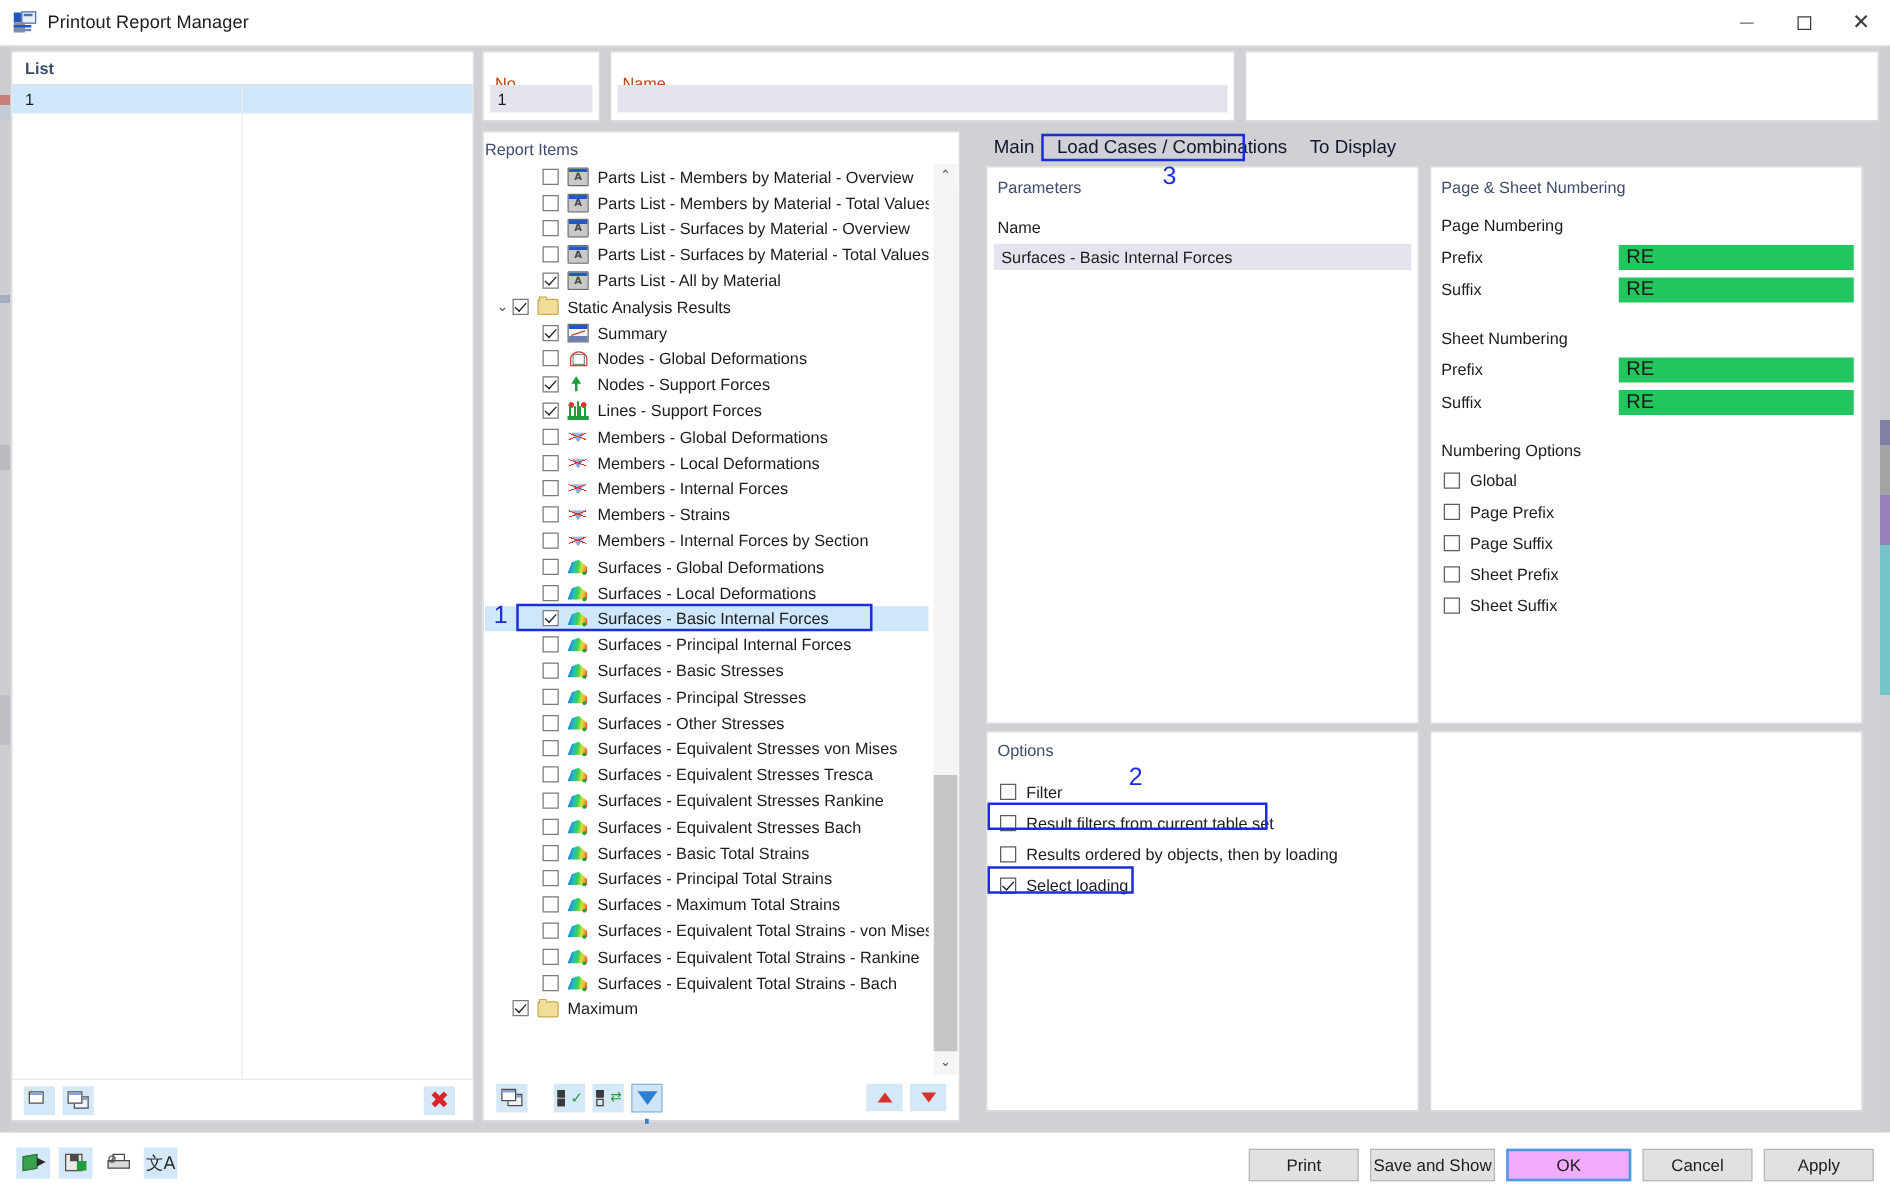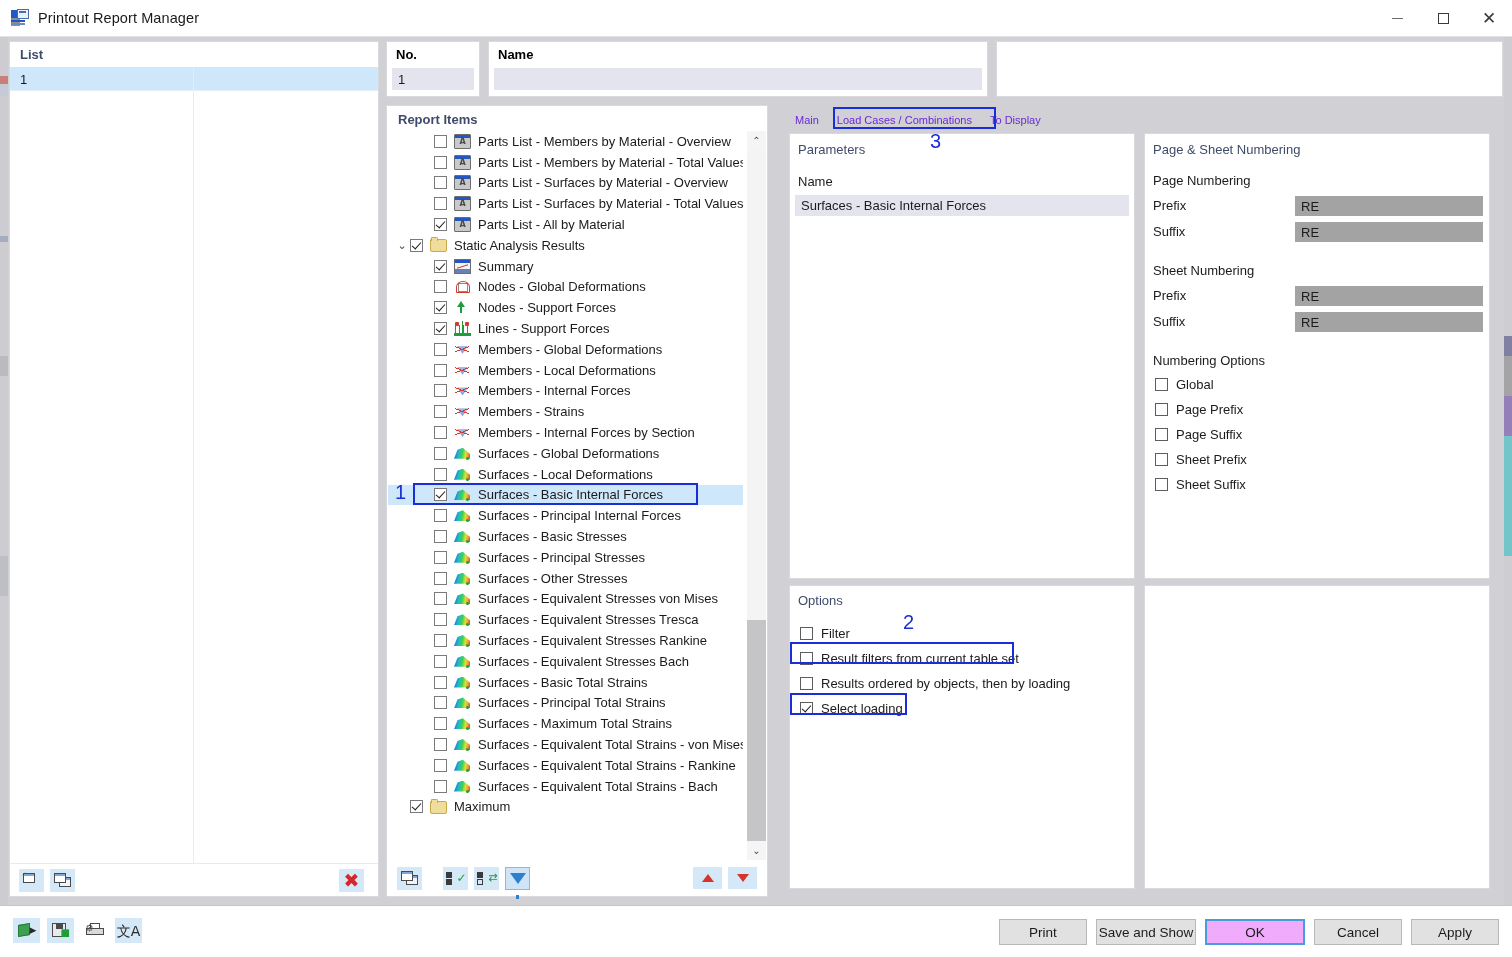--- a/index.html
+++ b/index.html
@@ -113,30 +113,30 @@
   }
   .tb-btn.sel { background:#cfe4f7; border:1px solid #8cb8dd; }
   .tb-spacer { flex: 1 1 auto; }
   .del-x { color: #d8242a; font-size: 19px; font-weight: bold; line-height:1;
            font-family:"DejaVu Sans", sans-serif; }
 
   
   #noBox   { left: 386px; top: 41px; width: 94px;  height: 56px; }
   #nameBox { left: 488px; top: 41px; width: 500px; height: 56px; }
   #blankTop{ left: 996px; top: 41px; width: 507px; height: 56px; }
-  .fieldhead { padding: 5px 0 0 9px; font-weight: bold; color: #000000; font-size: 13px; }
+  .fieldhead { padding: 17px 0 0 9px; font-weight: normal; color: #c2410c; font-size: 13px; }
   .fieldval {
     position:absolute; left: 5px; right: 5px; top: 26px; height: 22px;
     background: #e4e4ee; display:flex; align-items:center; padding-left: 6px;
     font-size: 13px; box-sizing:border-box;
   }
 
   
   #reportBox { left: 386px; top: 105px; width: 382px; height: 792px; }
-  .report-head { padding: 6px 0 0 11px; font-weight: bold; color: #3f4b6b; font-size: 13px; }
+  .report-head { padding: 6px 0 0 1px; font-weight: normal; color: #3f4b6b; font-size: 13px; }
   .tree {
     position:absolute; left: 1px; top: 25px; right: 24px; bottom: 36px;
     overflow: hidden;
   }
   .tree-row {
     height: 20.8px; display:flex; align-items:center; font-size: 13px;
     padding-left: 6px; white-space: nowrap;
   }
   .tree-row.sel { background: #cfe7fa; }
   .twisty {
@@ -252,21 +252,21 @@
   }
   .updown { width:29px; height:22px; background:#d4e8f8; display:flex;
             align-items:center; justify-content:center; }
   .tri-up { width:0;height:0;border-left:6px solid transparent;border-right:6px solid transparent;
             border-bottom:8px solid #d8332a; }
   .tri-dn { width:0;height:0;border-left:6px solid transparent;border-right:6px solid transparent;
             border-top:8px solid #d8332a; }
 
   
   .tabstrip { position:absolute; left: 786px; top: 107px; height: 23px; display:flex; align-items:flex-end; }
-  .tab { padding: 3px 9px 4px 9px; font-size: 11px; color:#6d28d9; cursor:default; }
+  .tab { padding: 3px 9px 4px 9px; font-size: 15px; color:#0f172a; cursor:default; }
   .tab.active { background: transparent; }
 
   
   #paramBox { left: 789px; top: 133px; width: 346px; height: 446px; }
   .param-title { padding: 8px 0 0 8px; }
   .param-name-lbl { position:absolute; left:8px; top:40px; font-size:13px; }
   .param-row {
     position:absolute; left:5px; right:5px; top:61px; height:21px;
     background:#e4e4ee; display:flex; align-items:center; padding-left:6px;
     font-size:13px; box-sizing:border-box;
@@ -286,22 +286,22 @@
   }
 
   
   #numBox { left: 1144px; top: 133px; width: 346px; height: 446px; }
   #blankRight { left: 1144px; top: 585px; width: 346px; height: 304px; }
   .num-title { padding: 8px 0 0 8px; }
   .sub-lbl { position:absolute; left:8px; font-size:13px; }
   .num-field-lbl { position:absolute; left:8px; font-size:13px; }
   .num-field-val {
     position:absolute; left:150px; width: 188px; height: 20px;
-    background:#a3a3a3; display:flex; align-items:center; padding-left:6px;
-    font-size:13px; box-sizing:border-box;
+    background:#22c55e; display:flex; align-items:center; padding-left:6px;
+    font-size:16px; box-sizing:border-box;
   }
 
   
   .bottombar {
     position:absolute; left: 0; top: 905px; width: 1512px; height: 52px;
     background: #ffffff; border-top:1px solid #c5c5c9;
   }
   .bottom-tools { position:absolute; left: 13px; top: 12px; display:flex; gap: 7px; align-items:center; }
   .btool { width: 27px; height: 25px; background:#d4e8f8; display:flex;
            align-items:center; justify-content:center; }

